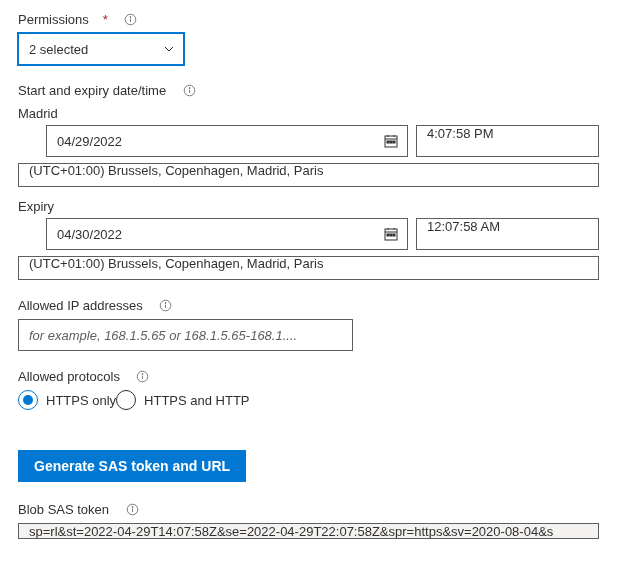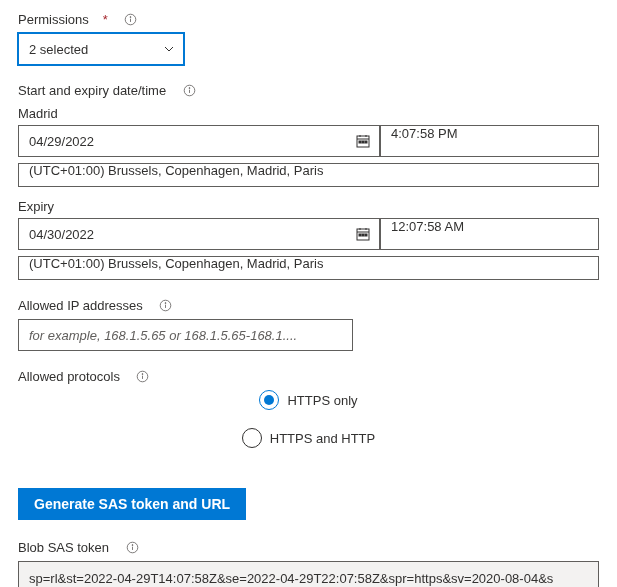--- a/index.html
+++ b/index.html
@@ -44,21 +44,23 @@
     .dropdown-chevron { width: 12px; height: 12px; }
     .field-group { margin-bottom: 18px; }
     .sub-label {
       font-size: 13px;
       color: #323130;
       margin-bottom: 4px;
       margin-top: 8px;
     }
     .row {
       display: flex;
+      gap: 8px;
       margin-bottom: 6px;
+      margin-left: 28px;
     }
     .date-input {
       border: 1px solid #605e5c;
       height: 32px;
       display: flex;
       align-items: center;
       justify-content: space-between;
       padding: 0 8px 0 10px;
       background: #fff;
       flex: 0 0 362px;
@@ -88,23 +90,21 @@
       padding: 0 10px;
       width: 335px;
       font-size: 13px;
       font-family: inherit;
       font-style: italic;
       color: #605e5c;
     }
     .text-input::placeholder { color: #605e5c; font-style: italic; }
     .radio-row {
       display: flex;
-      gap: 18px;
-      align-items: center;
-      flex-direction: column;
+      align-items: center;
     }
     .radio-option {
       display: flex;
       align-items: center;
       gap: 8px;
       cursor: pointer;
     }
     .radio-circle {
       width: 20px;
       height: 20px;
@@ -130,21 +130,21 @@
       font-size: 14px;
       font-weight: 600;
       font-family: inherit;
       cursor: pointer;
       margin-top: 22px;
       text-align: right;
     }
     .readonly-input {
       border: 1px solid #605e5c;
       background: #f3f2f1;
-      height: 34px;
+      height: 16px;
       padding: 0 10px;
       width: 100%;
       font-size: 13px;
       font-family: inherit;
       color: #323130;
       white-space: nowrap;
       overflow: hidden;
       display: flex;
       align-items: center;
     }

